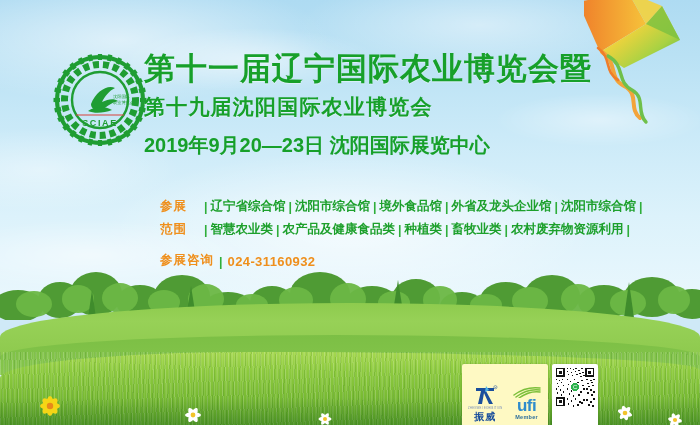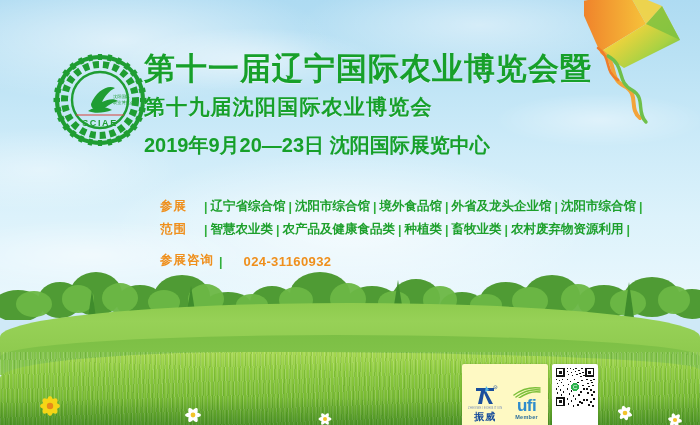--- a/index.html
+++ b/index.html
@@ -93,21 +93,21 @@
   .scope-items {
     display:flex; align-items:center;
     color:#1da02c; font-weight:bold; font-size:12.5px; white-space:nowrap;
   }
   .sep { color:#2fae3a; padding:0 3px; font-weight:bold; }
   .sep.first { padding-left:6px; }
 
   .contact { position:absolute; left:160px; top:249px; display:flex; align-items:flex-end; height:20px; }
   .contact-label { color:#ef8f1c; font-weight:bold; font-size:12.5px; letter-spacing:1px; }
   .contact-sep { color:#2fae3a; font-weight:bold; padding:0 5px; font-size:12.5px; }
-  .contact-num { color:#ef8f1c; font-weight:bold; font-size:13px; letter-spacing:.4px;margin-left:16px; }
+  .contact-num { color:#ef8f1c; font-weight:bold; font-size:13px; letter-spacing:.4px; }
 
   
   .badge-wrap { position:absolute; left:462px; top:364px; display:flex; gap:4px; }
   .badge-box {
     background:#fef9c3; border-radius:2px; padding:21px 6px;
     display:flex; align-items:center; gap:9px;
     box-shadow:0 0 2px rgba(0,0,0,.18);
   }
   .zw { display:flex; flex-direction:column; align-items:center; }
   .zw-cn { color:#1a4f9c; font-weight:bold; font-size:10px; letter-spacing:1px; line-height:11px; }

